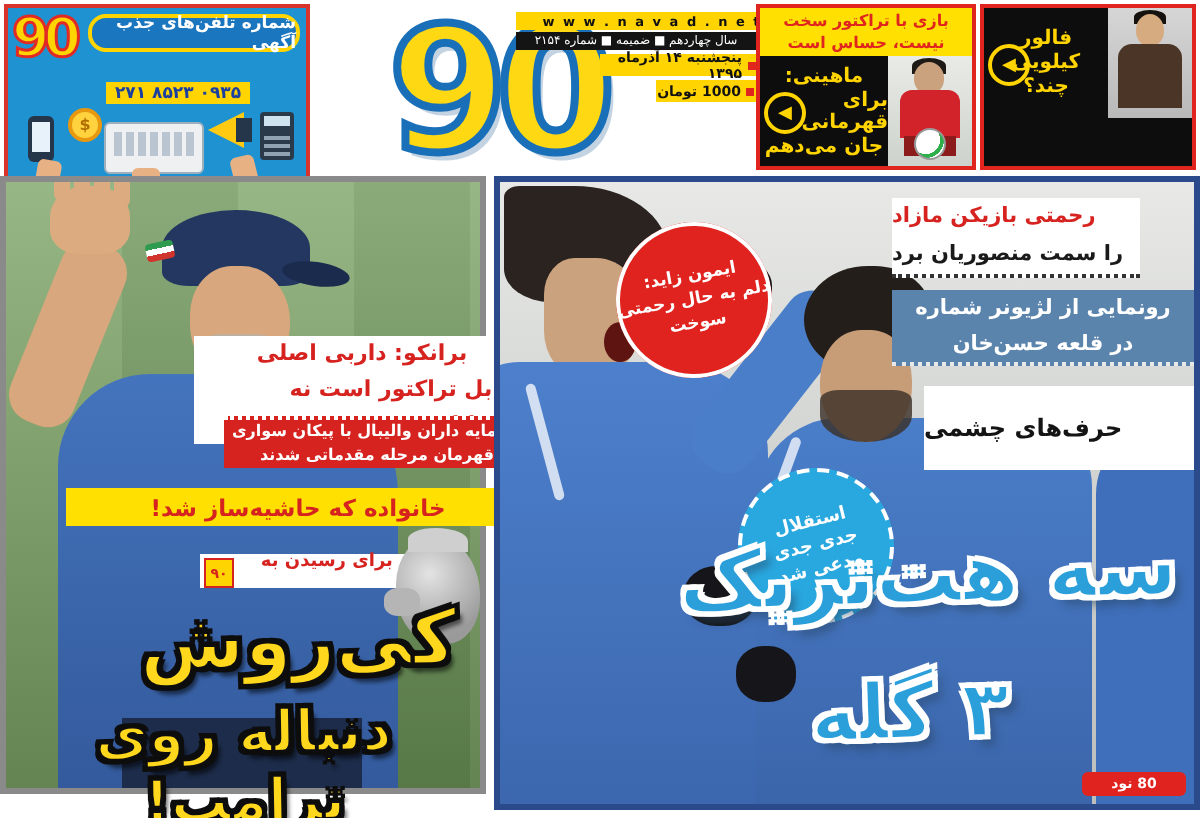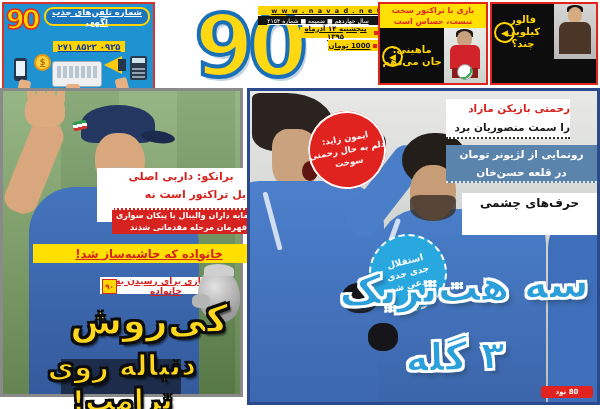--- a/index.html
+++ b/index.html
@@ -1,20 +1,20 @@
 <!DOCTYPE html>
 <html lang="fa"><head>
 <meta charset="utf-8">
 <style>
   html,body{margin:0;padding:0;background:#e9e9e9;}
   #page{position:relative;width:600px;height:409px;background:#ffffff;overflow:hidden;
         font-family:"DejaVu Sans",sans-serif;}
   .abs{position:absolute;}
   .rtl{direction:rtl;unicode-bidi:isolate;}
-  .ctr{display:flex;align-items:center;justify-content:center;text-align:center;text-decoration:underline;}
+  .ctr{display:flex;align-items:center;justify-content:center;text-align:right;}
 
   
   #adbox{left:2px;top:2px;width:153px;height:91px;background:#1f93d2;border:2px solid #d8342c;box-sizing:border-box;}
   #adlogo{left:2px;top:0px;font-size:27px;font-weight:bold;color:#ffd400;-webkit-text-stroke:1.5px #e02a23;letter-spacing:-3px;}
   #adribbon{right:3px;top:3px;width:102px;height:15px;background:#1b76c0;border:2px solid #ffd400;border-radius:9px;
             color:#fff;font-size:8.5px;font-weight:bold;}
   #adphone1{right:3px;top:23px;width:118px;height:12px;background:#ffd400;color:#1b3fa0;font-size:9px;font-weight:bold;}
   #adphone2{right:28px;top:37px;width:72px;height:11px;background:#ffd400;color:#1b3fa0;font-size:8.5px;font-weight:bold;}
   .flat{position:absolute;}
   #laptop{left:48px;top:57px;width:48px;height:24px;background:#eef0f2;border-radius:3px;border:1px solid #9fb0bd;}
@@ -125,26 +125,26 @@
   #rphoto .shoulder3{position:absolute;left:298px;top:122px;width:80px;height:260px;background:#3f6fba;border-radius:34px 0 0 0;}
   #rphoto .stripe{position:absolute;width:5px;height:60px;background:rgba(255,255,255,.75);border-radius:3px;}
 
   .circleBadge{position:absolute;border-radius:50%;color:#fff;font-weight:bold;display:flex;flex-direction:column;
       align-items:center;justify-content:center;text-align:center;line-height:12px;}
   #redBadge{left:58px;top:20px;width:78px;height:78px;background:#e0231f;transform:rotate(-10deg);font-size:8.5px;
       box-shadow:0 0 0 2px #fff inset;}
   #blueBadge{left:119px;top:143px;width:74px;height:74px;background:#29a8e0;border:2px dashed #fff;transform:rotate(-14deg);font-size:9px;}
 
   #rahmatiBand{left:196px;top:8px;width:124px;height:40px;background:#fff;font-weight:bold;font-size:10.5px;line-height:19px;
-      display:flex;flex-direction:column;align-items:flex-start;justify-content:center;border-bottom:2px dotted #333;}
+      display:flex;flex-direction:column;align-items:flex-end;justify-content:center;border-bottom:2px dotted #333;}
   #rahmatiBand .r1{color:#d6231f;} #rahmatiBand .r2{color:#1a1a1a;}
   #blueBand{left:196px;top:54px;width:151px;height:38px;background:#5b84ad;color:#fff;font-weight:bold;font-size:10.5px;line-height:18px;
       display:flex;flex-direction:column;align-items:center;justify-content:center;border-bottom:2px dotted #e8e8e8;}
   #cheshmiBand{left:212px;top:102px;width:135px;height:42px;background:#fff;color:#141414;font-weight:bold;font-size:12px;line-height:20px;
-      display:flex;flex-direction:row;align-items:flex-start;justify-content:center;}
+      display:flex;flex-direction:column;align-items:flex-end;justify-content:center;}
 
   .blHead{position:absolute;color:#2b9fd9;font-weight:bold;text-align:center;
       -webkit-text-stroke:1.5px #fff;
       text-shadow:2px 2px 0 #fff,-2px 2px 0 #fff,2px -2px 0 #fff,-2px -2px 0 #fff,4px 5px 4px rgba(40,70,100,.5);}
   #rHead1{left:80px;top:172px;width:268px;font-size:41px;transform:rotate(-2deg);}
   #rHead2{left:110px;top:243px;width:190px;font-size:39px;transform:rotate(-2deg);}
   #credit{position:absolute;right:4px;bottom:4px;width:52px;height:12px;background:#e0231f;border-radius:3px;
       color:#fff;font-size:7px;font-weight:bold;display:flex;align-items:center;justify-content:center;}
 </style>
 </head>
@@ -190,20 +190,21 @@
 
   <div id="tboxA" class="tbox">
     <div class="kicker rtl">
       <span>بازی با تراکتور سخت</span>
       <span>نیست، حساس است</span>
     </div>
     <div class="tbody">
       <div class="arrow">◀</div>
       <div class="tlines rtl">
         <span class="l1">ماهینی:</span>
+        <span class="l2">برای قهرمانی</span>
         <span class="l3">جان می‌دهم</span>
       </div>
       <div id="photoA" class="tphoto">
         <div class="hairA"></div>
           <div class="head"></div>
           <div class="shirt"></div>
         <div class="shorts"></div>
           <div class="ball"></div>
       </div>
     </div>
@@ -283,21 +284,21 @@
     <div id="redBadge" class="circleBadge rtl">
       <span>ایمون زاید:</span>
       <span>دلم به حال رحمتی</span>
       <span>سوخت</span>
     </div>
     <div id="rahmatiBand" class="band rtl">
       <span class="r1">رحمتی بازیکن مازاد</span>
       <span class="r2">را سمت منصوریان برد</span>
     </div>
     <div id="blueBand" class="band rtl">
-      <span>رونمایی از لژیونر تومان</span>
+      <span>رونمایی از لژیونر شماره</span>
       <span>در قلعه حسن‌خان</span>
     </div>
     <div id="cheshmiBand" class="band rtl">
       <span>حرف‌های چشمی</span>
     </div>
     <div id="blueBadge" class="circleBadge rtl">
       <span>استقلال</span>
       <span>جدی جدی</span>
       <span>مدعی شد</span>
     </div>

